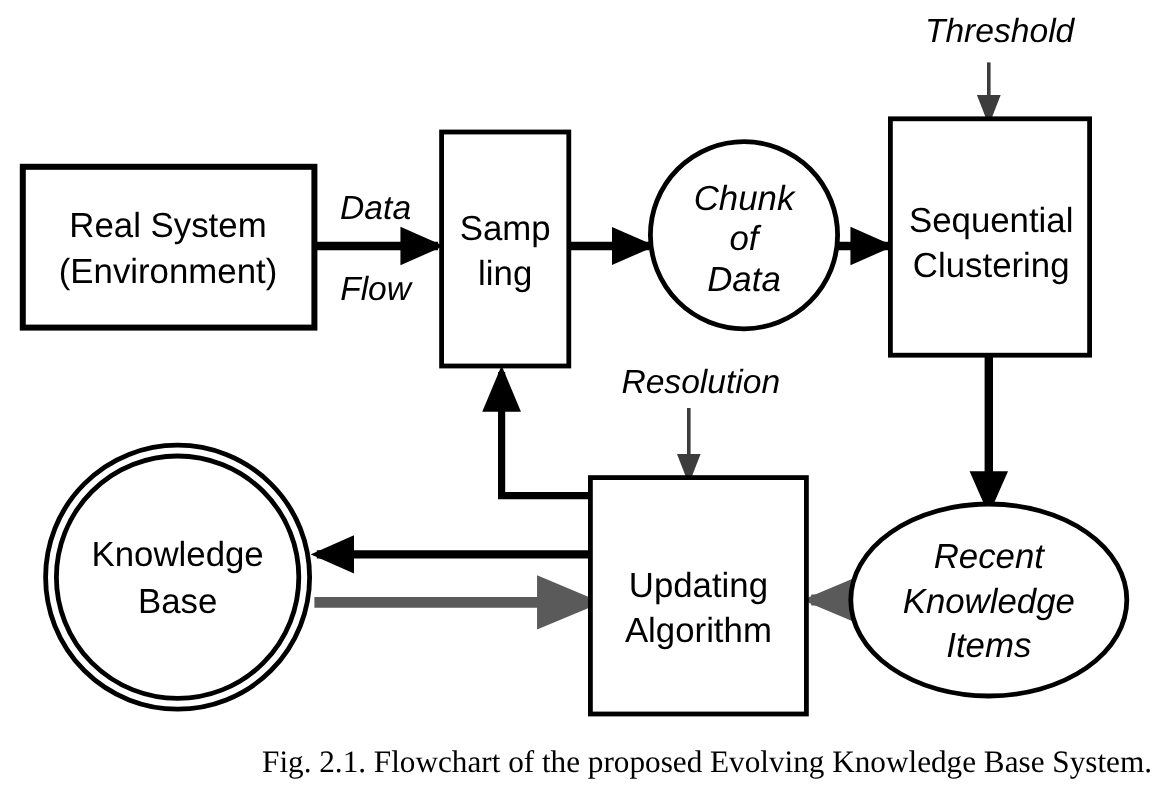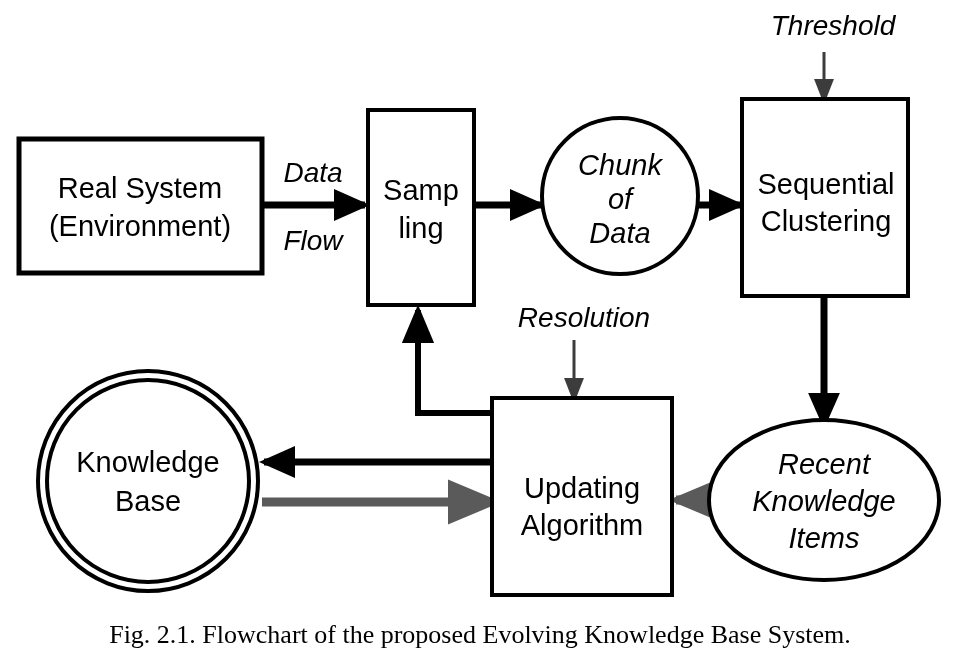--- a/index.html
+++ b/index.html
@@ -58,21 +58,21 @@
   }
   .flow-line-gray {
     stroke: #5a5a5a;
     fill: none;
   }
   .caption {
     position: absolute;
     left: 0;
     top: 620px;
     width: 960px;
-    text-align: center;
+    text-align: right;
     font-family: "Liberation Serif", serif;
     font-size: 26px;
     color: #000000;
     white-space: nowrap;
   }
 </style>
 </head>
 <body>
 
 <div id="figure-root">

